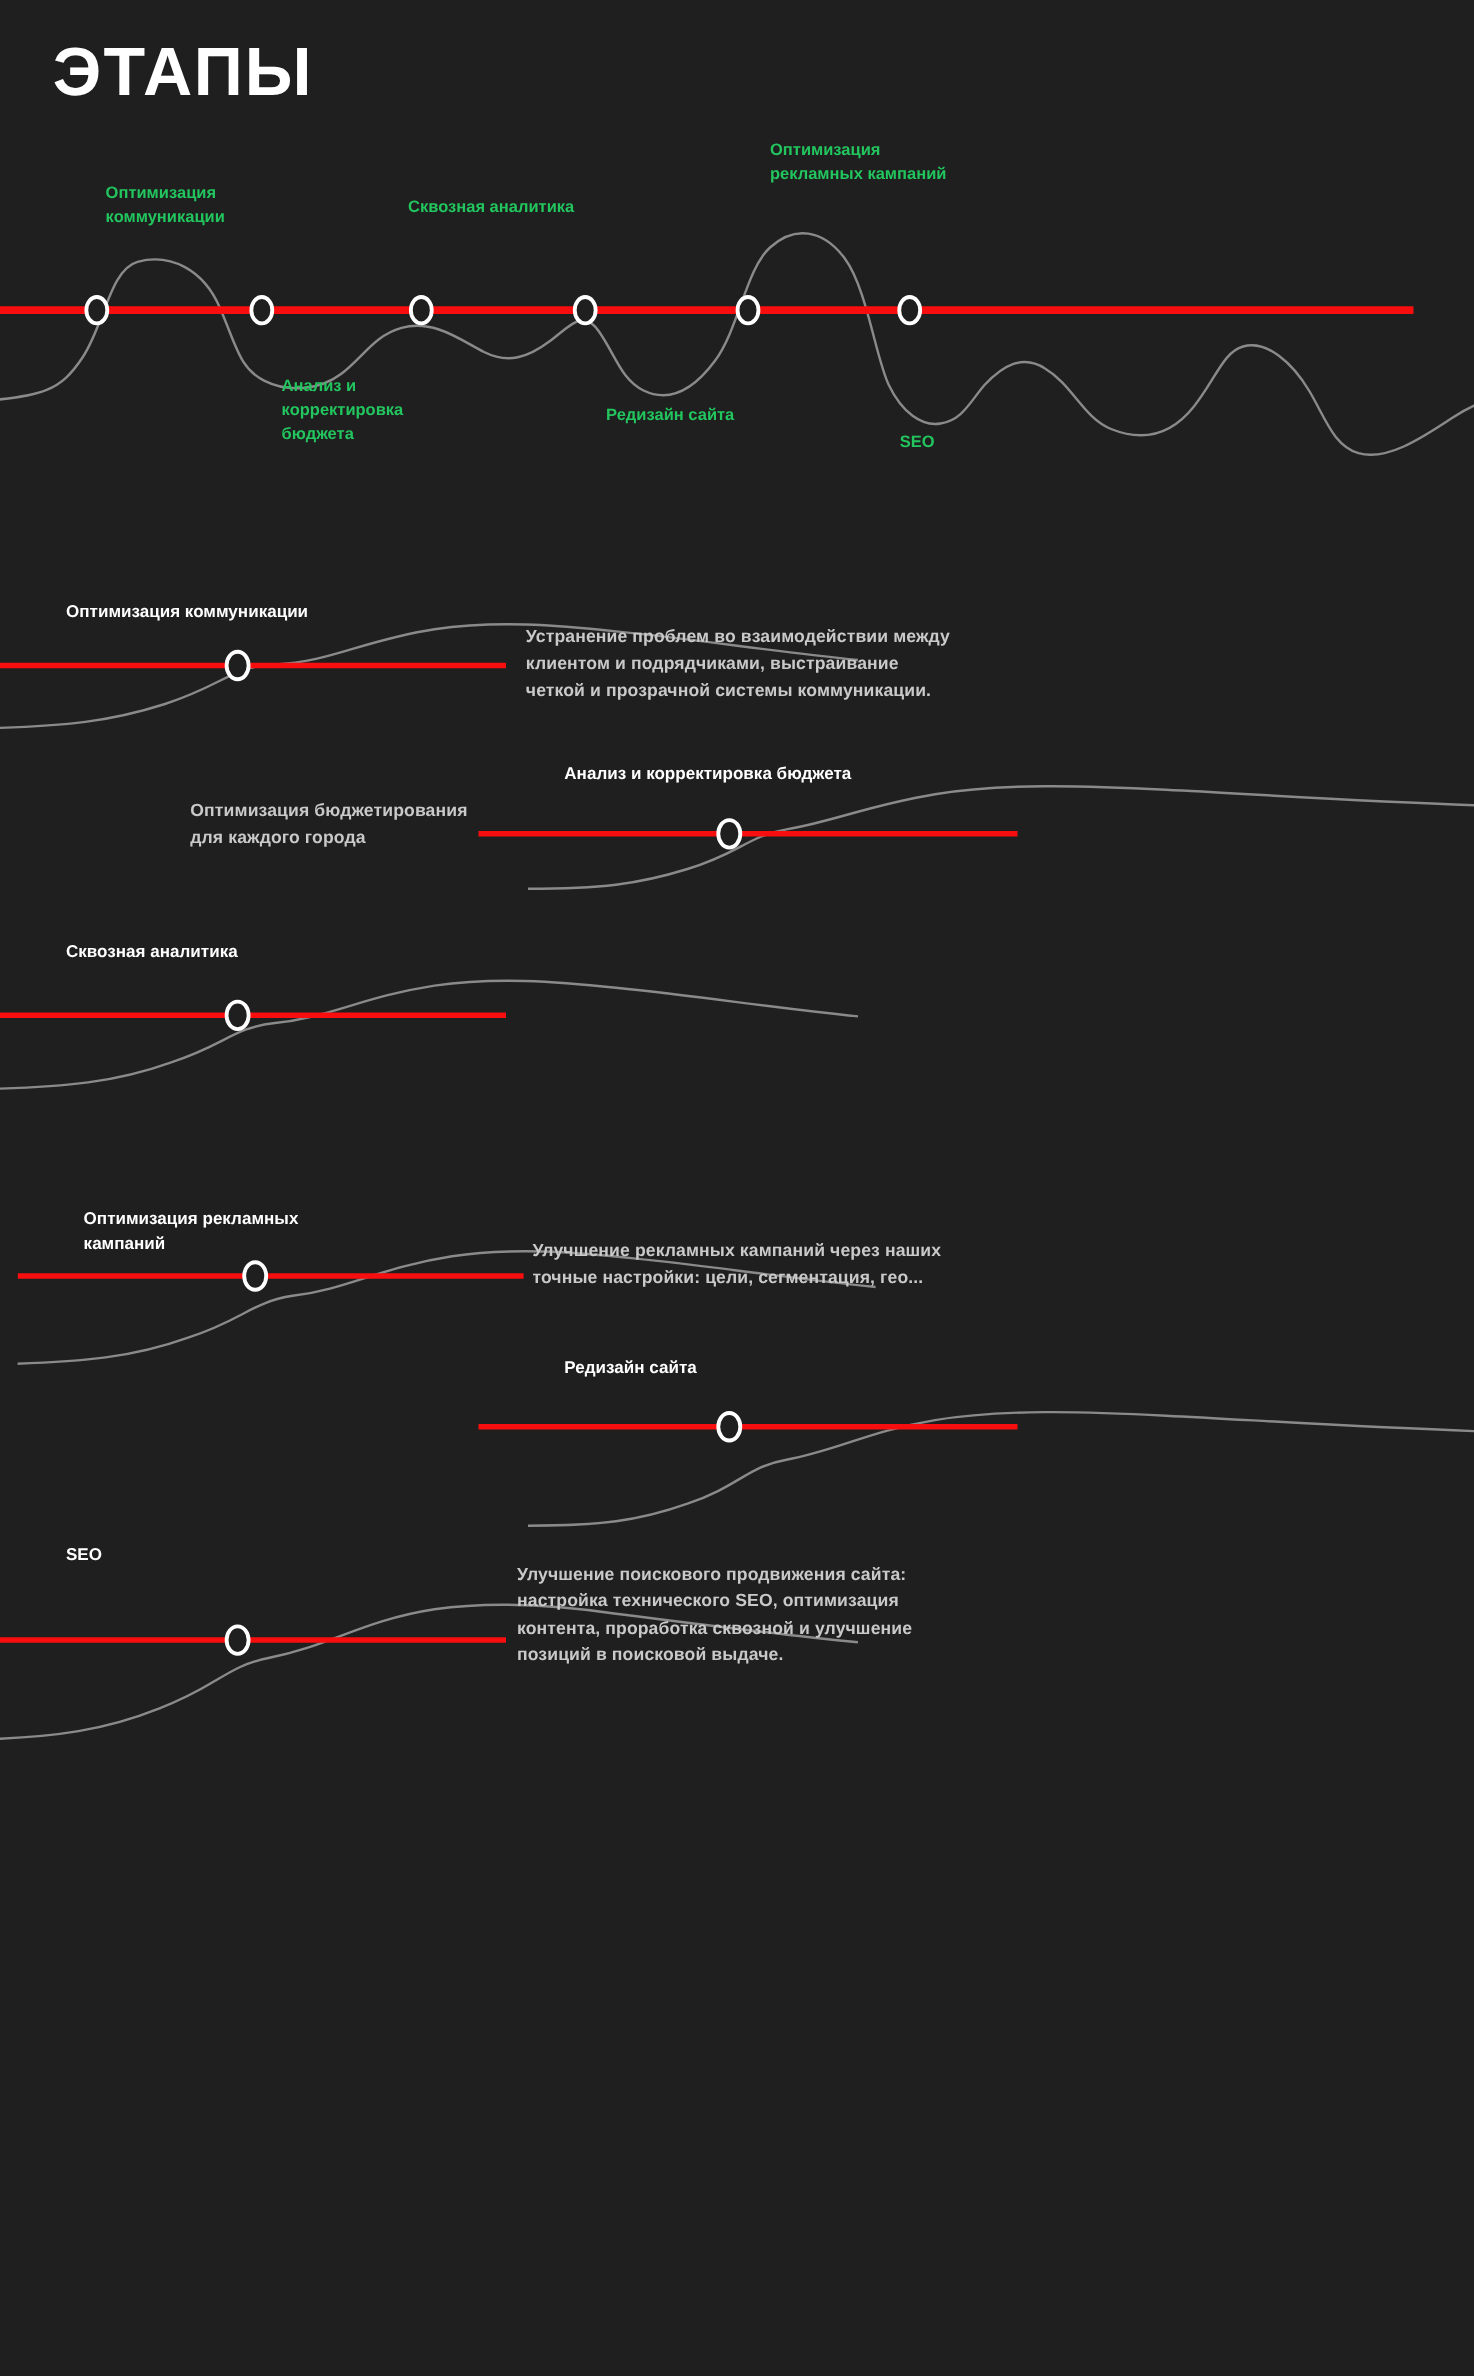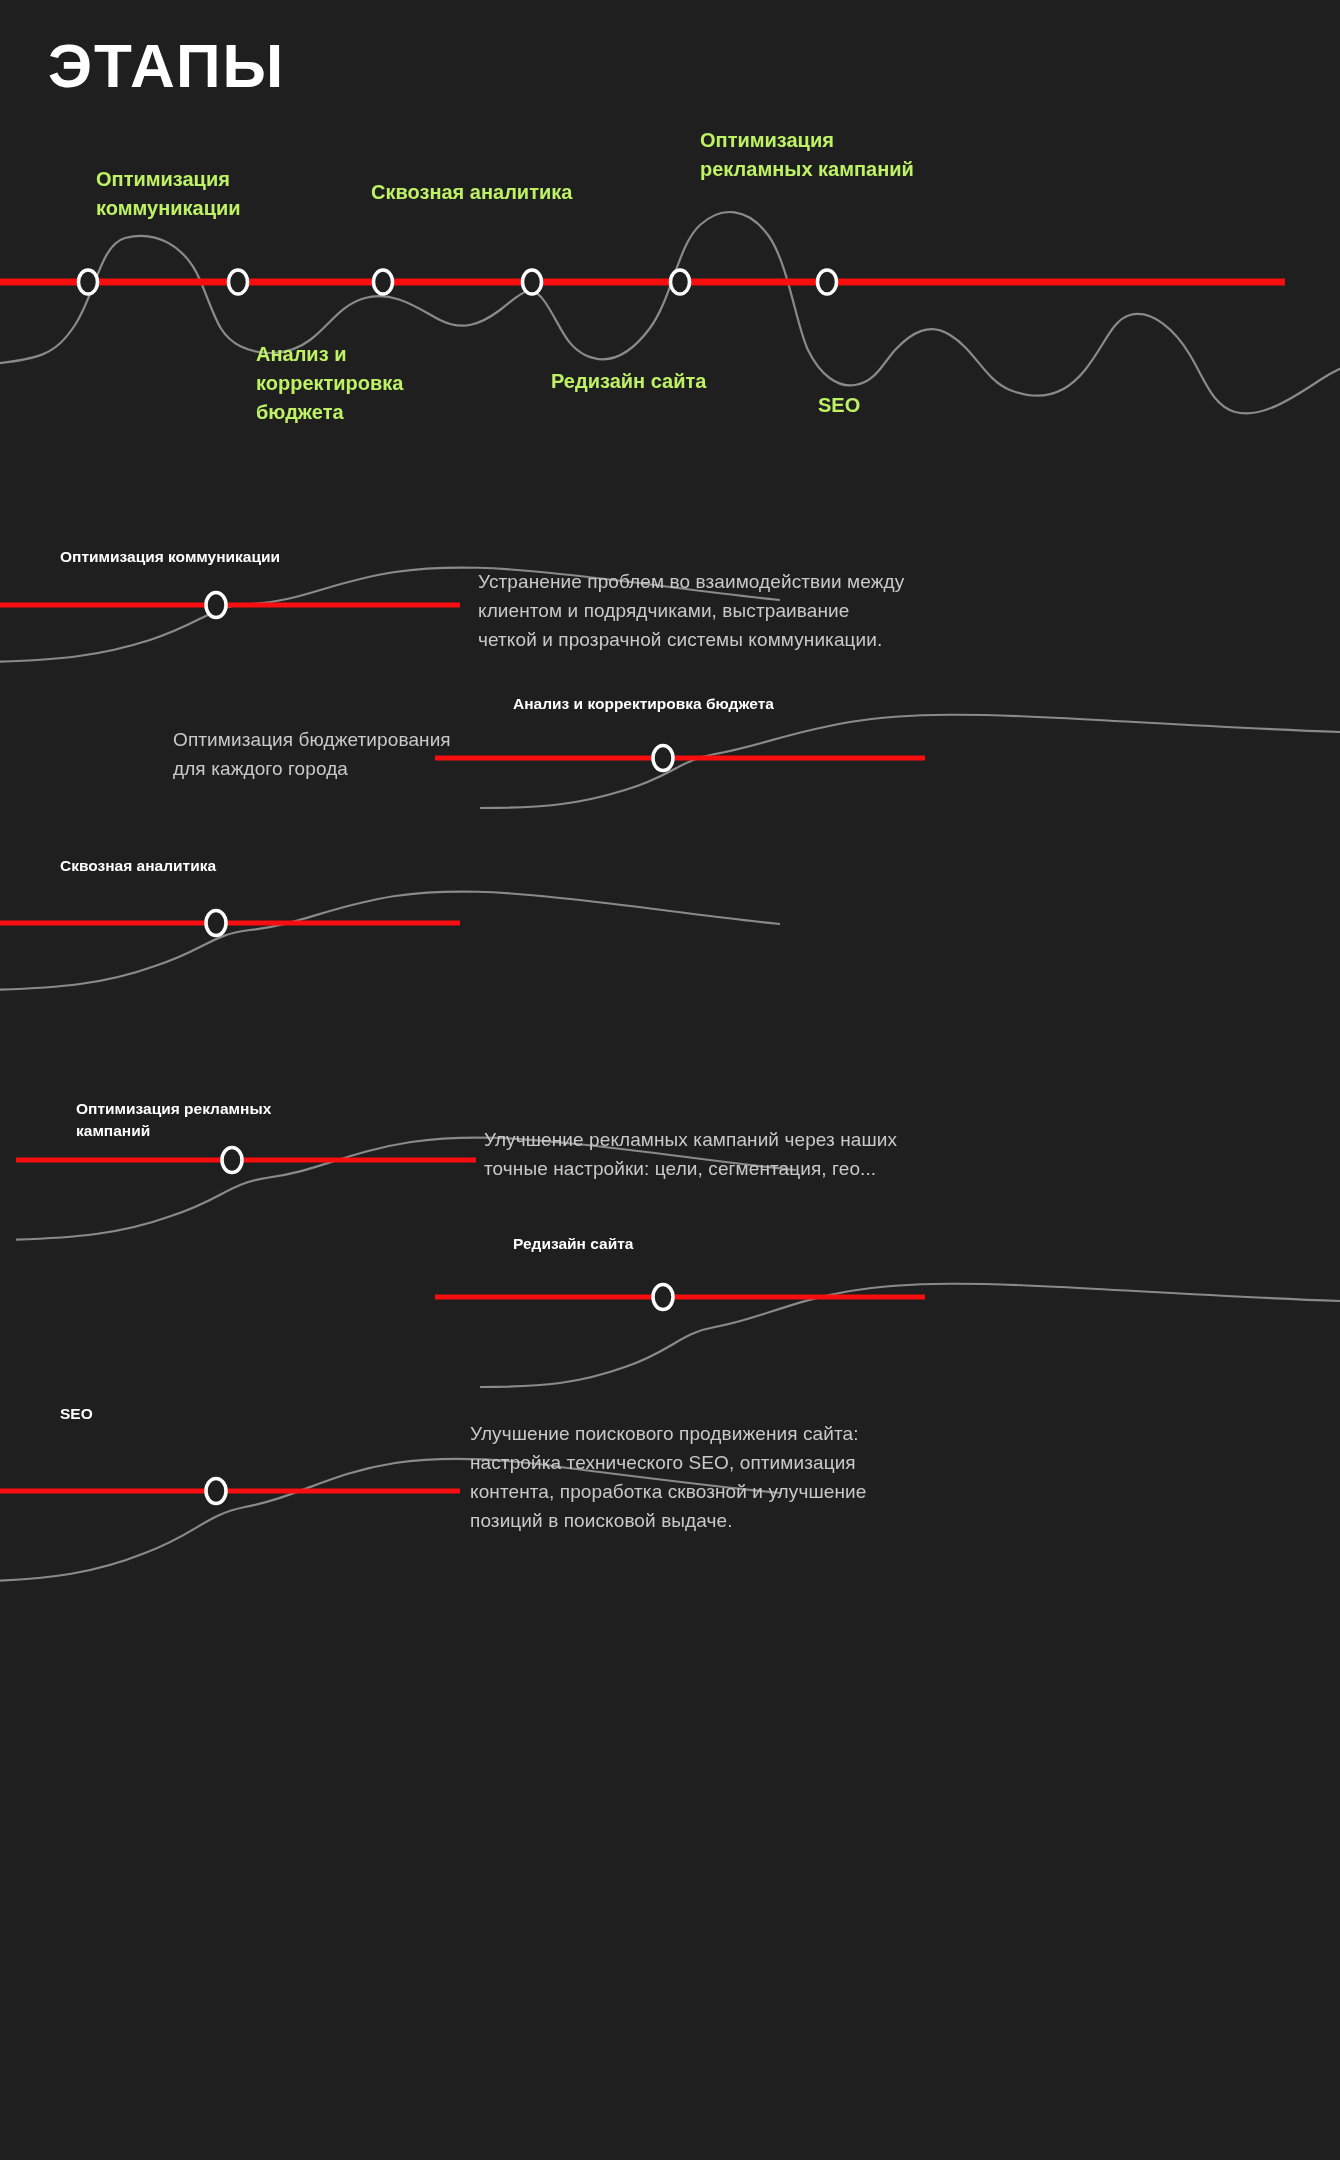--- a/index.html
+++ b/index.html
@@ -15,35 +15,35 @@
   
   #hero{position:absolute;left:0;top:0;width:1164px;height:620px;}
   #hero-title{
     position:absolute;left:48px;top:35px;
     font-size:62px;font-weight:700;letter-spacing:2px;
     color:#ffffff;line-height:1;
   }
   .hero-svg{position:absolute;left:0;top:150px;width:1340px;height:330px;}
   .hero-label{
     position:absolute;
-    font-size:20px;font-weight:700;line-height:1.45;
-    color:#bef264;white-space:pre-line;
+    font-size:15px;font-weight:700;line-height:1.45;
+    color:#22c55e;white-space:pre-line;
   }
 
   
   .section{position:absolute;left:0;width:1340px;}
   .sec-svg{position:absolute;left:0;top:0;width:1340px;height:100%;}
   .sec-title{
     position:absolute;
     font-size:15.5px;font-weight:700;line-height:1.45;
     color:#ffffff;white-space:pre-line;z-index:4;
   }
   .sec-desc{
     position:absolute;
-    font-size:19px;font-weight:400;line-height:1.52;
+    font-size:16px;font-weight:700;line-height:1.52;
     color:#c9c9c9;white-space:pre-line;z-index:4;
     letter-spacing:.1px;
   }
 </style>
 </head>
 <body>
 
 <div id="hero">
 
   <h1 id="hero-title">ЭТАПЫ</h1>

